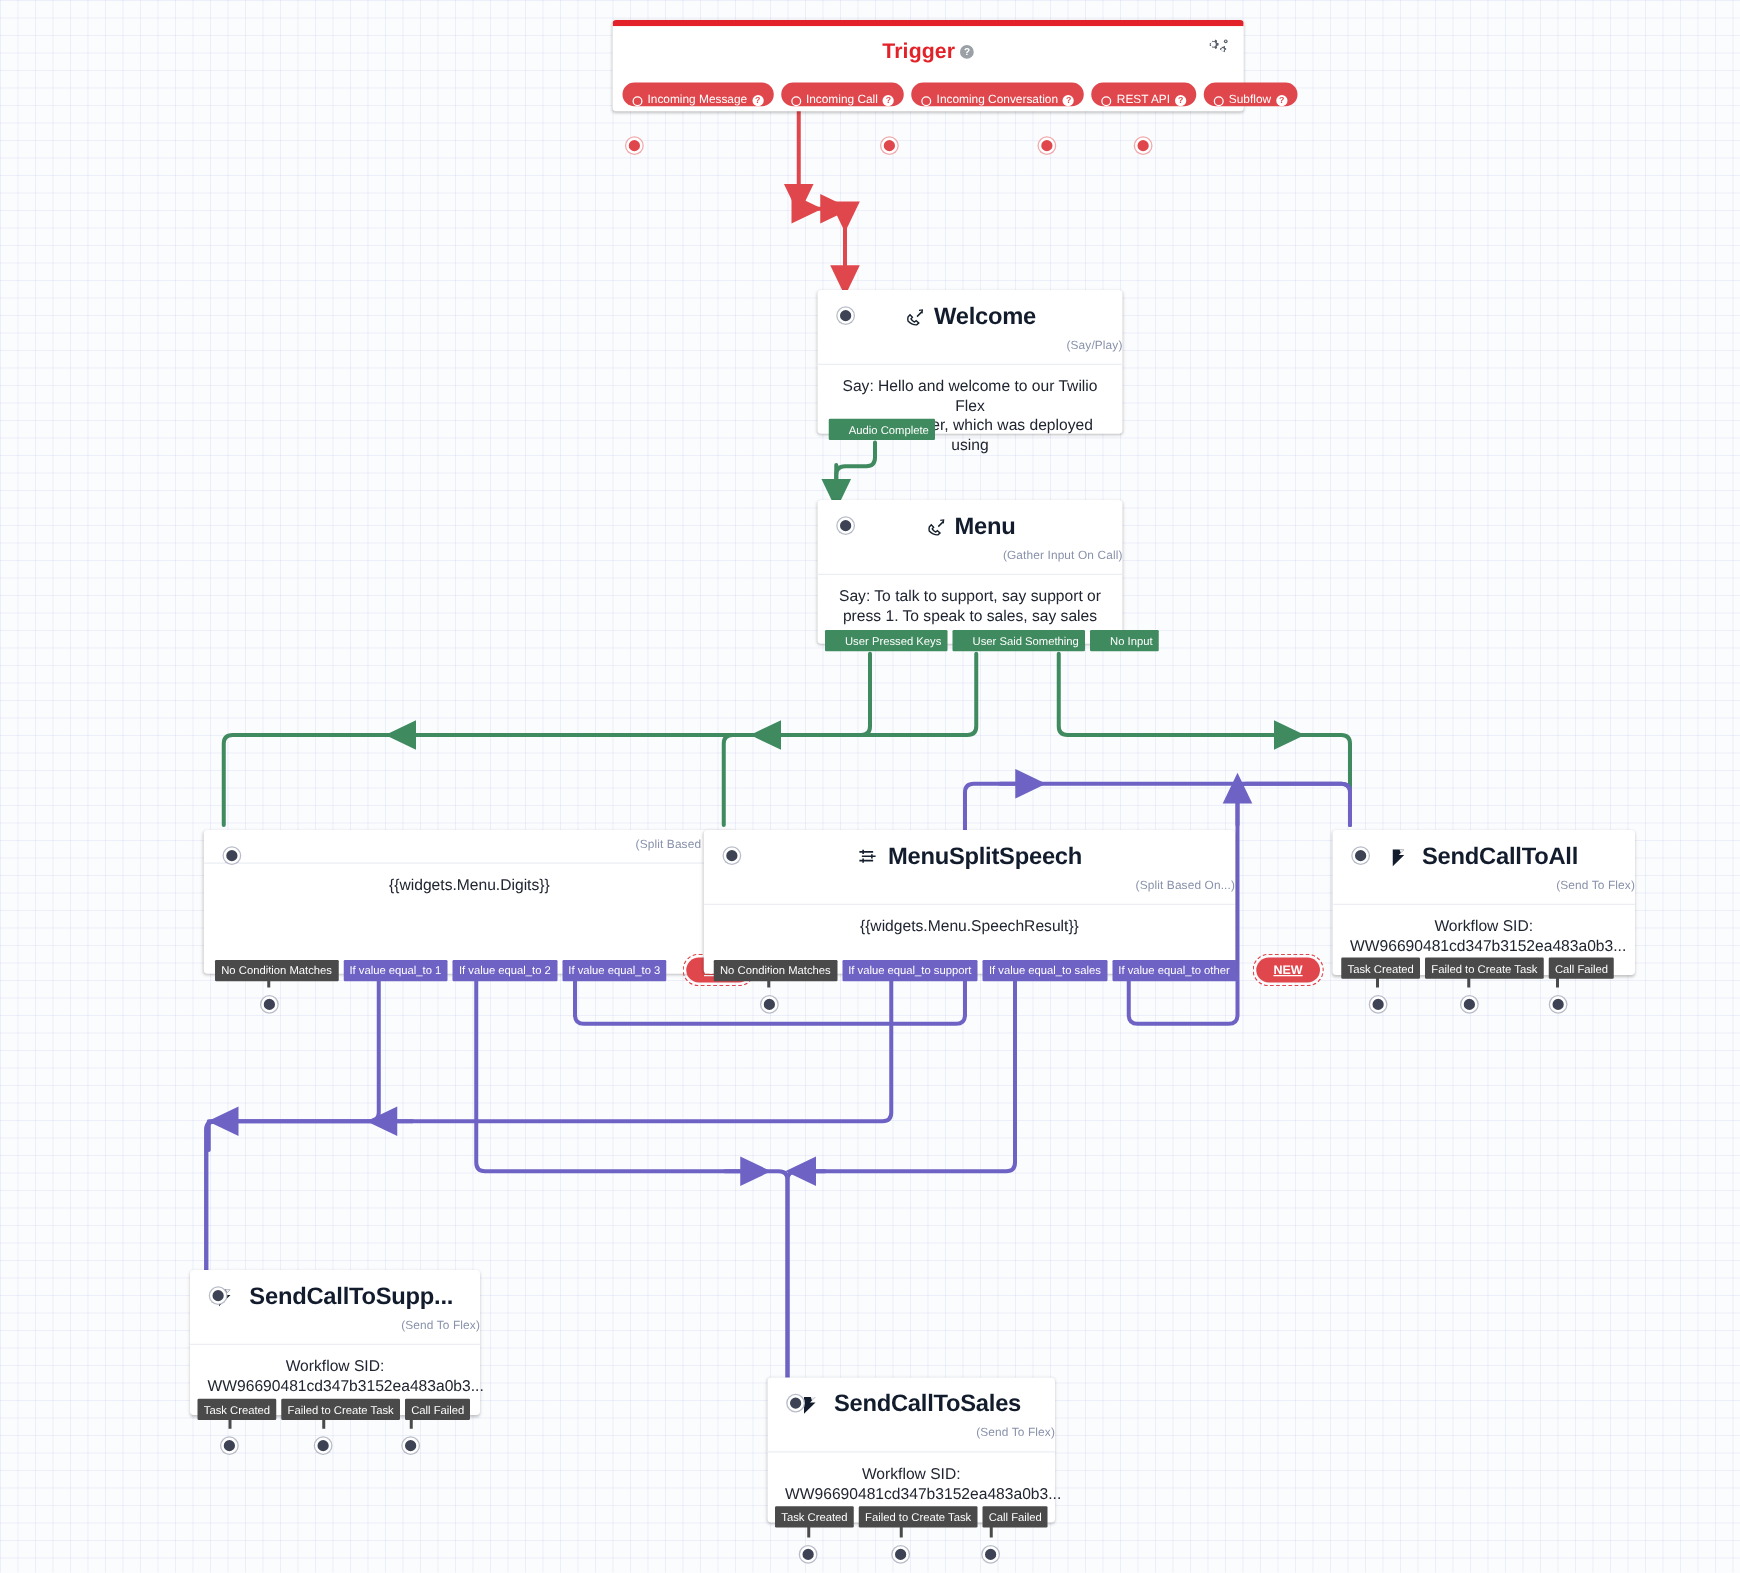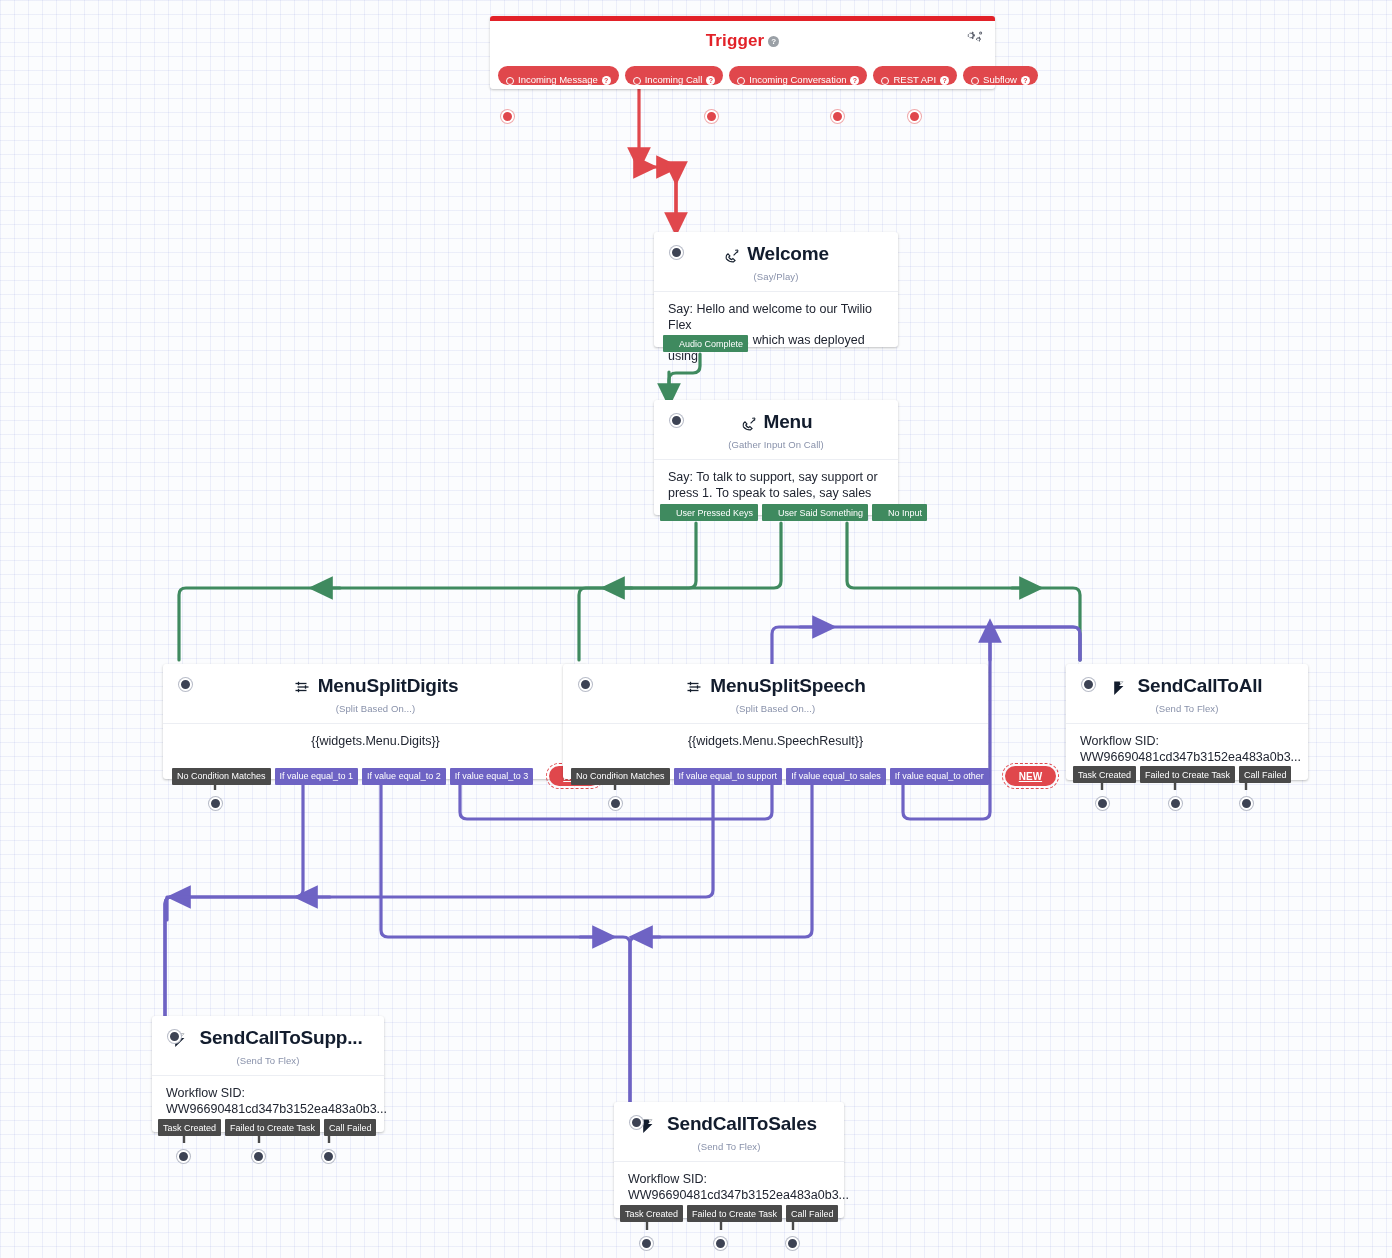--- a/index.html
+++ b/index.html
@@ -51,29 +51,29 @@
     width: 9px; height: 9px; border-radius: 50%; background: #fff; color: #e0474c;
     font-size: 7px; line-height: 9px; text-align: center; font-weight: 700; flex: none;
   }
 
   
   .widget {
     position: absolute; background: #fff; border-radius: 3px;
     box-shadow: 0 1px 3px rgba(0,0,0,0.15), 0 1px 2px rgba(0,0,0,0.10);
   }
   .w-head {
-    display: flex; align-items: flex-end; justify-content: center;
+    display: flex; align-items: center; justify-content: center;
     gap: 7px; padding-top: 11px;
   }
   .w-title { font-size: 19px; font-weight: 700; color: #121c2d; letter-spacing: -.2px; }
   .w-sub {
-    text-align: center; font-size: 9.5px; color: #8891aa; margin-top: 6px; letter-spacing: .1px;
+    text-align: right; font-size: 9.5px; color: #8891aa; margin-top: 6px; letter-spacing: .1px;
   }
   .w-divider { height: 1px; background: #eceef3; margin: 9px 0 0 0; }
-  .w-body { padding: 10px 14px 0 14px; font-size: 12.5px; color: #202531; line-height: 1.25; }
+  .w-body { padding: 10px 14px 0 14px; font-size: 12.5px; color: #202531; line-height: 1.25; text-align: center; }
   .w-body.center { text-align: center; }
   .in-dot {
     position: absolute; left: 16px; top: 14px;
     width: 13px; height: 13px; border-radius: 50%;
     background: #3d4354; border: 2px solid #fff;
     box-shadow: 0 0 0 1px #b8bcc8;
   }
   .ports { position: absolute; display: flex; gap: 4px; }
   .port {
     color: #fff; font-size: 9px; height: 17px; padding: 0 5px;
@@ -236,59 +236,46 @@
     </div>
     <div class="ports" style="left:6px;top:104px">
       <div class="port green">User Pressed Keys</div>
       <div class="port green">User Said Something</div>
       <div class="port green">No Input</div>
     </div>
   </div>
 
   <div class="widget" style="left:163px;top:664px;width:425px;height:115px">
     <span class="in-dot"></span>
+    <div class="w-sub">(Split Based On...)</div>
+    <div class="w-divider"></div>
+    <div class="w-body center">{{widgets.Menu.Digits}}</div>
+    <div class="ports" style="left:9px;top:102px;align-items:center">
+      <div class="port dark">No Condition Matches</div>
+      <div class="port purple">If value equal_to 1</div>
+      <div class="port purple">If value equal_to 2</div>
+      <div class="port purple">If value equal_to 3</div>
+      <div class="port new" style="margin-left:12px">NEW</div>
+    </div>
+  </div>
+  <div class="endpoint" style="left:209px;top:797px"></div>
+
+  <div class="widget" style="left:563px;top:664px;width:425px;height:115px">
+    <span class="in-dot"></span>
     <div class="w-head">
       <svg width="18" height="17" viewBox="0 0 18 17">
         <g stroke="#16202e" stroke-width="1.3" fill="none">
           <path d="M2.5 3.5 H13.5"></path>
             <path d="M4.5 7.0 H15.5"></path>
             <path d="M2.5 10.5 H13.5"></path>
           <path d="M5.5 1.8 V5.2"></path>
             <path d="M12.5 5.3 V8.7"></path>
             <path d="M5.5 8.8 V12.2"></path>
         </g>
       </svg>
-      <span class="w-title">MenuSplitDigits</span>
-    </div>
-    <div class="w-sub">(Split Based On...)</div>
-    <div class="w-divider"></div>
-    <div class="w-body center">{{widgets.Menu.Digits}}</div>
-    <div class="ports" style="left:9px;top:102px;align-items:center">
-      <div class="port dark">No Condition Matches</div>
-      <div class="port purple">If value equal_to 1</div>
-      <div class="port purple">If value equal_to 2</div>
-      <div class="port purple">If value equal_to 3</div>
-      <div class="port new" style="margin-left:12px">NEW</div>
-    </div>
-  </div>
-  <div class="endpoint" style="left:209px;top:797px"></div>
-
-  <div class="widget" style="left:563px;top:664px;width:425px;height:115px">
-    <span class="in-dot"></span>
-    <div class="w-head">
-      <svg width="18" height="17" viewBox="0 0 18 17">
-        <g stroke="#16202e" stroke-width="1.3" fill="none">
-          <path d="M2.5 3.5 H13.5"></path>
-            <path d="M4.5 7.0 H15.5"></path>
-            <path d="M2.5 10.5 H13.5"></path>
-          <path d="M5.5 1.8 V5.2"></path>
-            <path d="M12.5 5.3 V8.7"></path>
-            <path d="M5.5 8.8 V12.2"></path>
-        </g>
-      </svg>
       <span class="w-title">MenuSplitSpeech</span>
     </div>
     <div class="w-sub">(Split Based On...)</div>
     <div class="w-divider"></div>
     <div class="w-body center">{{widgets.Menu.SpeechResult}}</div>
     <div class="ports" style="left:8px;top:102px;align-items:center">
       <div class="port dark">No Condition Matches</div>
       <div class="port purple">If value equal_to support</div>
       <div class="port purple">If value equal_to sales</div>
       <div class="port purple">If value equal_to other</div>

